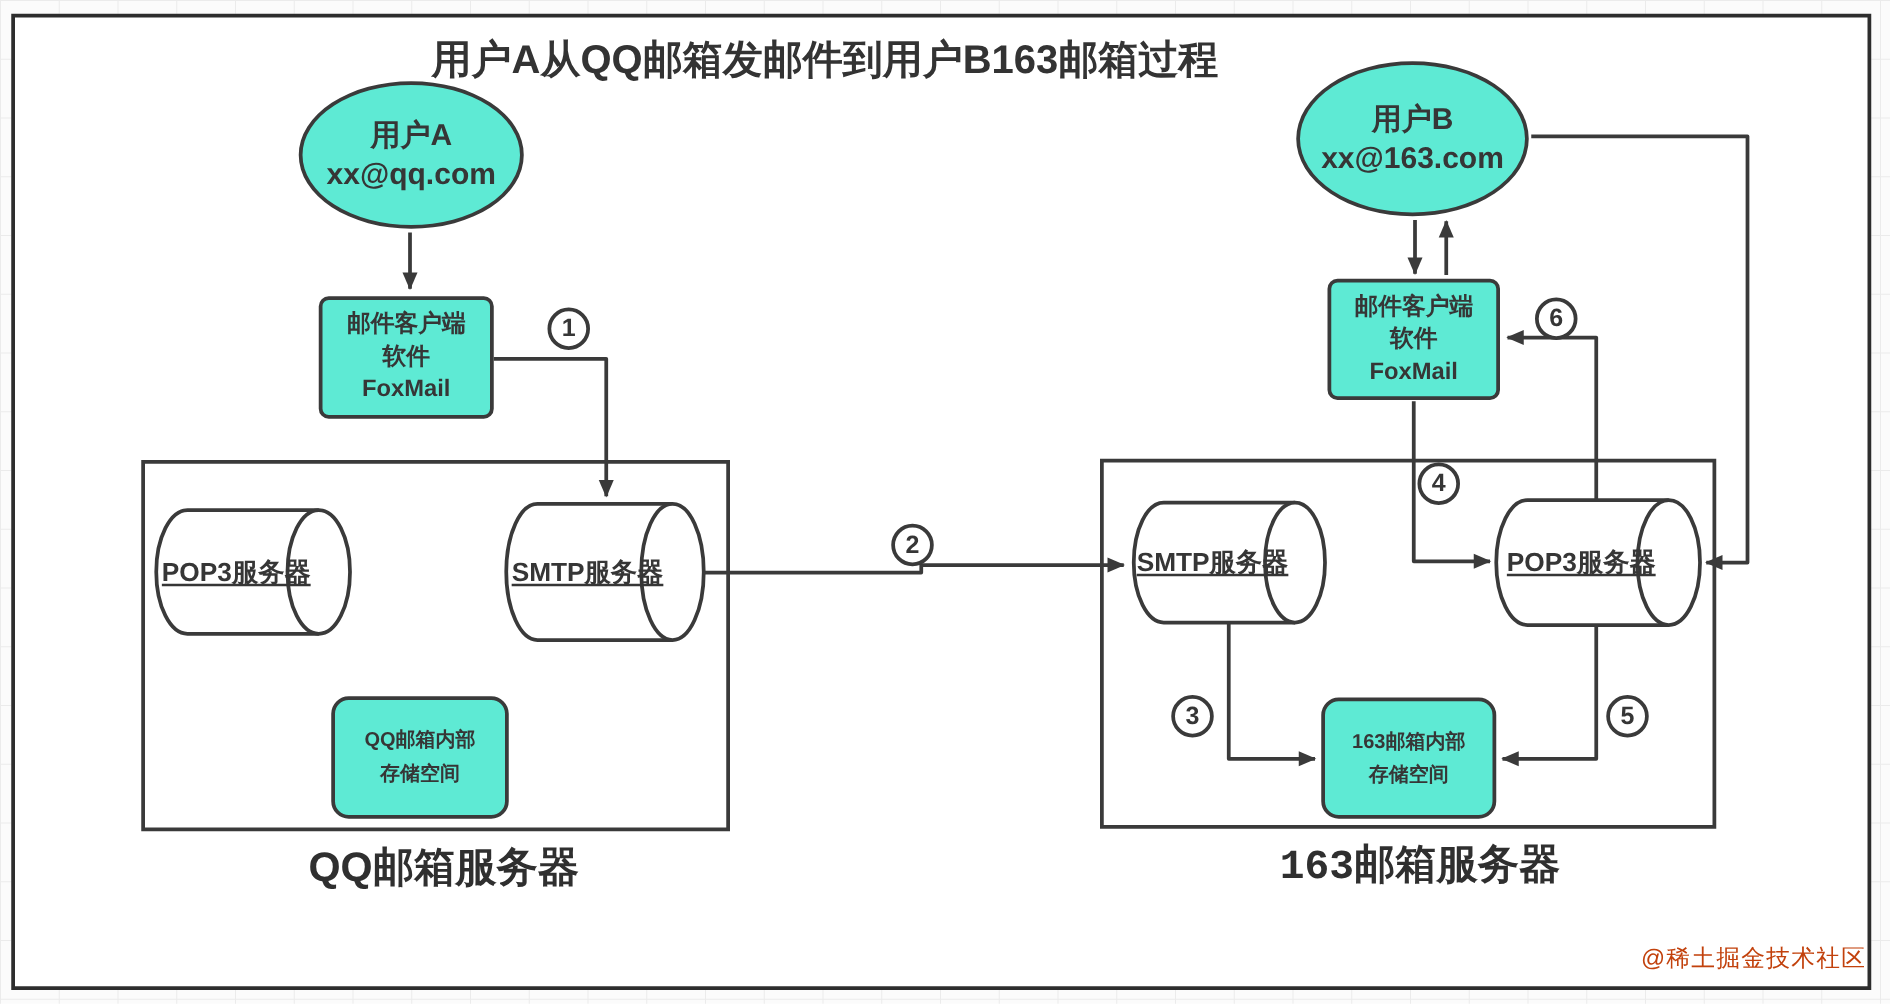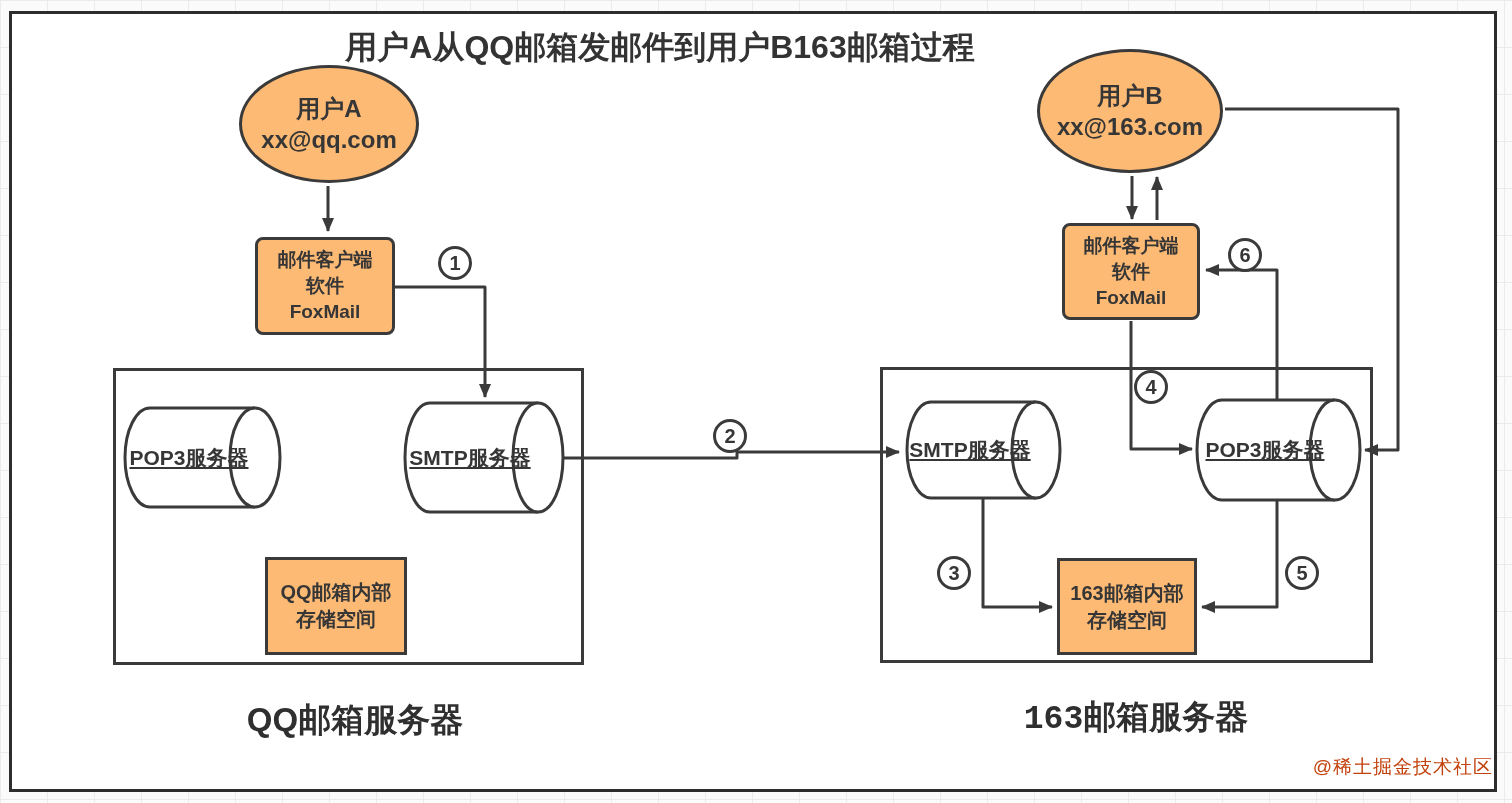--- a/index.html
+++ b/index.html
@@ -18,33 +18,33 @@
     box-sizing:border-box;border:3px solid #2d2d2d;background:#ffffff;
   }
   .abs{position:absolute;box-sizing:border-box;}
   .title{
     left:160px;top:26px;width:1000px;text-align:center;
     font-size:32px;font-weight:bold;color:#333;
   }
   svg.layer{position:absolute;left:0;top:0;width:1512px;height:803px;}
   .node{
     display:flex;flex-direction:column;align-items:center;justify-content:center;
-    text-align:center;font-weight:bold;color:#363636;background:#fdba74;
+    text-align:center;font-weight:bold;color:#363636;background:#5eead4;
   }
   .ellipse{border:3px solid #3a3a3a;border-radius:50%;font-size:24px;line-height:31px;}
   .rectbox{border:3px solid #3a3a3a;}
   .client{border-radius:8px;font-size:19px;line-height:26px;}
-  .storage{font-size:20px;line-height:27px;}
+  .storage{font-size:16px;line-height:27px;border-radius:14px;}
   .bigbox{border:3px solid #3a3a3a;background:transparent;}
   .cyl-label{
     display:flex;align-items:center;justify-content:center;
     font-size:21px;font-weight:bold;color:#363636;padding-right:22px;text-decoration:underline;
   }
   .server-label{
-    text-align:center;font-size:33px;font-weight:bold;color:#2f2f2f;margin-top:26px;
+    text-align:center;font-size:33px;font-weight:bold;color:#2f2f2f;
   }
   .badge{
     width:34px;height:34px;border:3px solid #3a3a3a;border-radius:50%;background:#fff;
     display:flex;align-items:center;justify-content:center;
     font-size:20px;font-weight:bold;color:#363636;z-index:5;
   }
   .watermark{
     right:19px;top:754px;font-size:19px;color:#c2410c;letter-spacing:1px;
   }
 </style>

